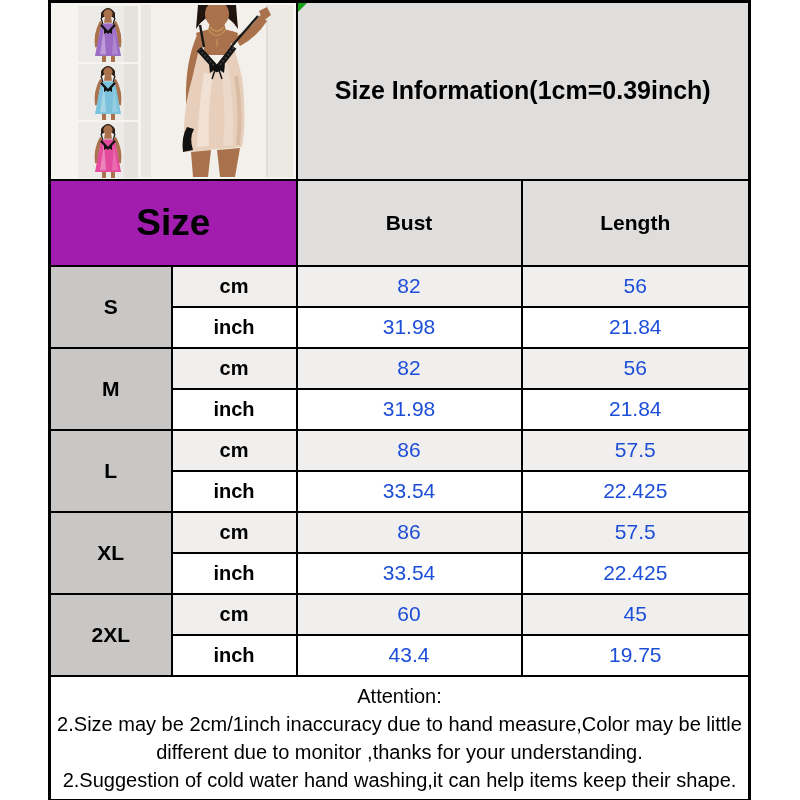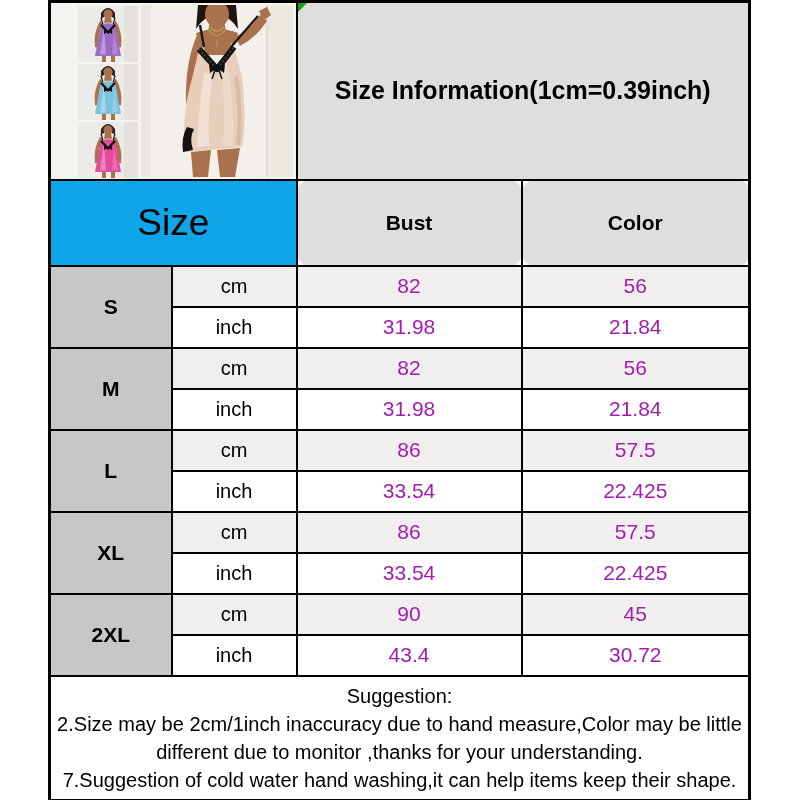--- a/index.html
+++ b/index.html
@@ -14,25 +14,25 @@
   tr.r-data{height:41px}
   .img-cell{background:#f6f4f1;}
   .photo{position:relative;width:100%;height:174px;overflow:hidden;}
   .thumbs{position:absolute;left:27px;top:2px;width:60px;}
   .thumb{width:60px;height:56px;margin-bottom:2px;}
   .thumb svg,.main svg{display:block;width:100%;height:100%;}
   .main{position:absolute;left:90px;top:1px;width:152px;height:172px;}
   .info-cell{background:#e0dedd;position:relative;font-weight:bold;font-size:25px;letter-spacing:0px;}
   .corner{position:absolute;left:0;top:0;width:0;height:0;
           border-top:9px solid var(--marker,#18a018);border-right:9px solid transparent;}
-  .size-head{background:#0ea5e9;font-weight:normal;font-size:37px;}
-  .col-head{background:#e0dedd;font-weight:bold;font-size:21px;border-radius:13px;}
+  .size-head{background:#a21caf;font-weight:bold;font-size:37px;}
+  .col-head{background:#e0dedd;font-weight:bold;font-size:21px;}
   .size-label{background:#c9c7c5;font-weight:bold;font-size:21px;}
-  .unit{font-weight:normal;font-size:20px;}
-  .val{font-size:21px;font-weight:normal;color:#a21caf;}
+  .unit{font-weight:bold;font-size:20px;}
+  .val{font-size:21px;font-weight:normal;color:#1d4ed8;}
   tr.cm .unit,tr.cm .val{background:#f1efee;}
   tr.inch .unit,tr.inch .val{background:#ffffff;}
   td.note{background:#fff;text-align:left;vertical-align:top;
           font-size:20px;line-height:28px;padding:3px 2px 0 3px;}
 </style>
 </head>
 <body>
 
 <div class="page">
   <table class="chart">
@@ -145,21 +145,21 @@
         </td>
         <td class="info-cell" colspan="2">
           <span class="corner" style="--marker: #18a018;"></span>
           <span>Size Information(1cm=0.39inch)</span>
         </td>
       </tr>
 
       <tr class="r-head">
         <td class="size-head" colspan="2">Size</td>
         <td class="col-head">Bust</td>
-        <td class="col-head">Color</td>
+        <td class="col-head">Length</td>
       </tr>
 
       <tr class="r-data cm">
         <td class="size-label" rowspan="2">S</td>
         <td class="unit">cm</td>
         <td class="val">82</td>
         <td class="val">56</td>
       </tr>
       <tr class="r-data inch">
         <td class="unit">inch</td>
@@ -199,31 +199,31 @@
       </tr>
       <tr class="r-data inch">
         <td class="unit">inch</td>
         <td class="val">33.54</td>
         <td class="val">22.425</td>
       </tr>
 
       <tr class="r-data cm">
         <td class="size-label" rowspan="2">2XL</td>
         <td class="unit">cm</td>
-        <td class="val">90</td>
+        <td class="val">60</td>
         <td class="val">45</td>
       </tr>
       <tr class="r-data inch">
         <td class="unit">inch</td>
         <td class="val">43.4</td>
-        <td class="val">30.72</td>
+        <td class="val">19.75</td>
       </tr>
 
       <tr>
         <td class="note" colspan="4">
-          <div>Suggestion:</div>
+          <div>Attention:</div>
           <div>2.Size may be 2cm/1inch inaccuracy due to hand measure,Color may be little different due to monitor ,thanks for your understanding.</div>
-          <div>7.Suggestion of cold water hand washing,it can help items keep their shape.</div>
+          <div>2.Suggestion of cold water hand washing,it can help items keep their shape.</div>
         </td>
       </tr>
     </tbody>
   </table>
 </div>
 
 </body></html>

